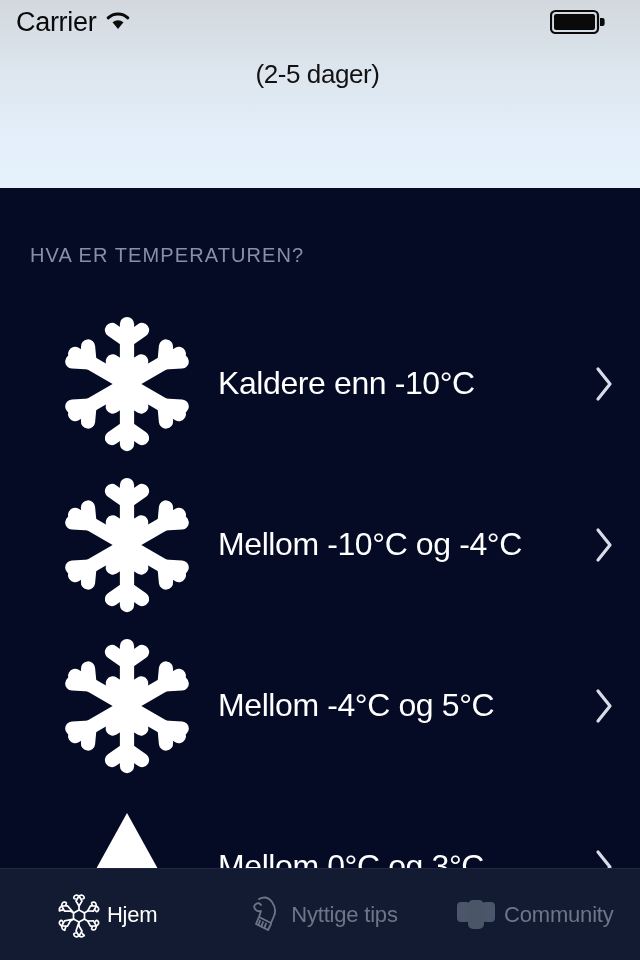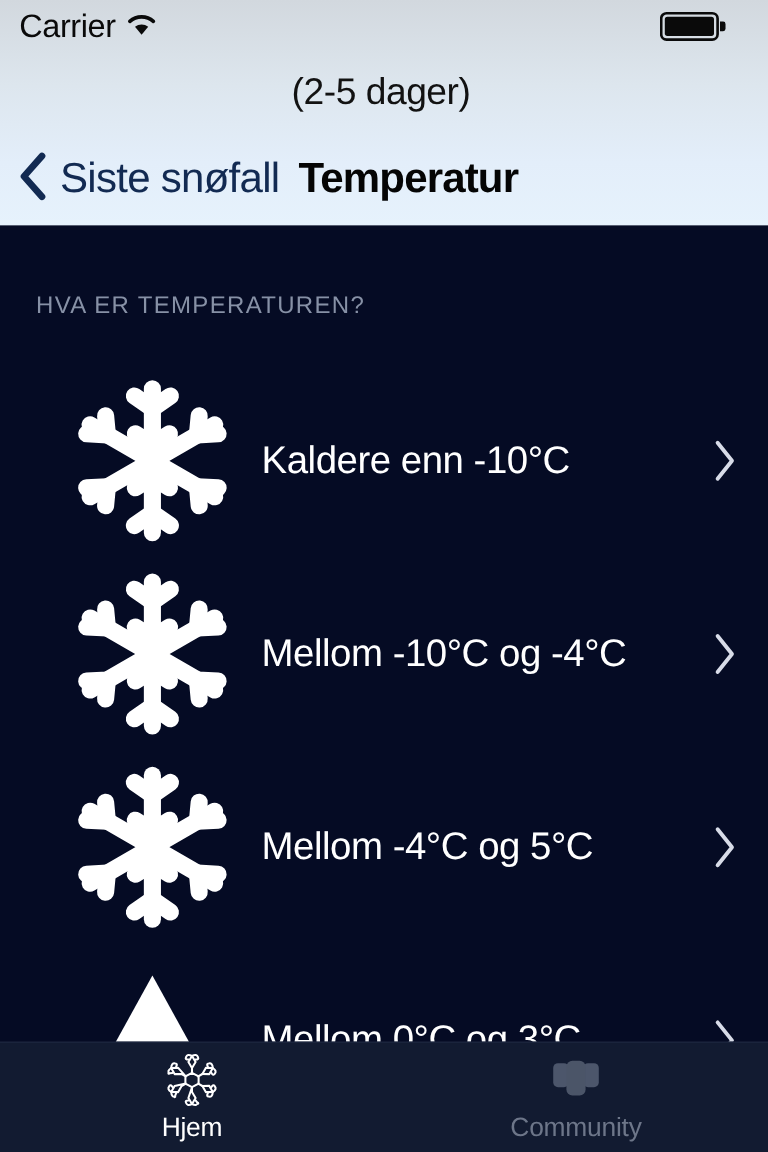--- a/index.html
+++ b/index.html
@@ -24,21 +24,21 @@
   .sb-carrier{ font-size:27px; color:#0a0a0a; letter-spacing:-0.3px; }
   .wifi-ic{ display:block; }
   .sb-time{
     position:absolute; left:0; width:640px; text-align:center;
     font-size:27px; font-weight:bold; color:#0a0a0a; letter-spacing:-0.2px;
   }
   .sb-right{ position:absolute; right:14px; display:flex; align-items:center; }
 
   .subtitle{
     position:absolute; top:59px; left:0; width:635px; text-align:center;
-    font-size:31px; color:#121212; letter-spacing:-0.4px;
+    font-size:26px; color:#121212; letter-spacing:-0.4px;
   }
 
   .navbar{
     position:absolute; top:113px; left:0; width:640px; height:72px;
     display:flex; align-items:center; padding-left:14px;
   }
   .backbtn{ display:flex; align-items:center; gap:10px; cursor:pointer; }
   .back-chev{ display:block; }
   .back-label{ font-size:35px; color:#122a52; letter-spacing:-0.6px; }
   .nav-title{
@@ -70,21 +70,21 @@
   .row-chev{ width:72px; min-width:72px; display:flex; align-items:center; justify-content:center; }
 
   
   .tabbar{
     position:absolute; bottom:0; left:0; width:640px; height:92px;
     background:#121b31;
     border-top:1px solid #1d2740;
     display:flex;
   }
   .tab{
-    flex:1; display:flex; flex-direction:column;
+    flex:1; display:flex; 
     align-items:center; justify-content:center; gap:5px; cursor:pointer;
   }
   .tab-ic{ height:46px; display:flex; align-items:flex-end; justify-content:center; }
   .tab-label{ font-size:22px; letter-spacing:-0.2px; }
   .tab.active .tab-label{ color:#ffffff; }
   .tab.inactive .tab-label{ color:#6d7689; }
 </style>
 </head>
 <body>
 
@@ -106,31 +106,20 @@
         <svg width="56" height="26" viewBox="0 0 56 26">
           <rect x="1" y="2" width="47" height="22" rx="4.5" fill="none" stroke="#0a0a0a" stroke-width="2.2"></rect>
           <rect x="4" y="5" width="41" height="16" rx="2.2" fill="#0a0a0a"></rect>
           <path d="M50 9 h2.6 a2 2 0 0 1 2 2 v4 a2 2 0 0 1 -2 2 H50 Z" fill="#0a0a0a"></path>
         </svg>
       </div>
     </div>
 
     <div class="subtitle">(2-5 dager)</div>
 
-    <div class="navbar">
-      <div class="backbtn">
-        <span class="back-chev">
-          <svg width="26" height="42" viewBox="0 0 26 42">
-            <path d="M21 4 L6 21 L21 38" stroke="#122a52" stroke-width="5.6" fill="none" stroke-linecap="round" stroke-linejoin="round"></path>
-          </svg>
-        </span>
-        <span class="back-label">Siste snøfall</span>
-      </div>
-      <div class="nav-title">Temperatur</div>
-    </div>
   </div>
 
   <div class="content">
 
     <div class="section-head">HVA ER TEMPERATUREN?</div>
 
     <div class="list">
 
       <div class="row">
         <div class="row-ic">
@@ -254,20 +243,32 @@
               <path d="M23 14 L23 18"></path>
               <path d="M23 30 L23 34 L26 39 L23 44 L20 39 Z"></path>
               <path d="M23 44 q-4 2 -5 -1 q-1 -2 2 -2 M23 44 q4 2 5 -1 q1 2 -2 -2"></path>
             </g>
           </g>
         </svg>
       </div>
       <div class="tab-label">Hjem</div>
     </div>
 
+    <div class="tab inactive">
+      <div class="tab-ic">
+        <svg width="44" height="46" viewBox="0 0 44 46">
+          <g stroke="#6d7689" stroke-width="1.8" fill="none" stroke-linejoin="round" stroke-linecap="round">
+            <path d="M17 7 q8 -4 13 3 q5 7 2 14 l-3 7 l-12 -6 l2 -6 q-4 1 -6 -2 q-2 -3 1 -5 q3 -2 5 1"></path>
+            <path d="M16.5 26 l-2.5 6 l12 6 l3 -6"></path>
+            <path d="M18 28.5 l-1.6 4.6 M21 30 l-1.6 4.6 M24 31.5 l-1.6 4.6"></path>
+          </g>
+        </svg>
+      </div>
+      <div class="tab-label">Nyttige tips</div>
+    </div>
 
     <div class="tab inactive">
       <div class="tab-ic">
         <svg width="46" height="46" viewBox="0 0 46 46">
           <rect x="4" y="10" width="13" height="20" rx="4" fill="#4c566b"></rect>
           <rect x="29" y="10" width="13" height="20" rx="4" fill="#4c566b"></rect>
           <rect x="15" y="8" width="16" height="29" rx="5" fill="#4b5568"></rect>
         </svg>
       </div>
       <div class="tab-label">Community</div>

